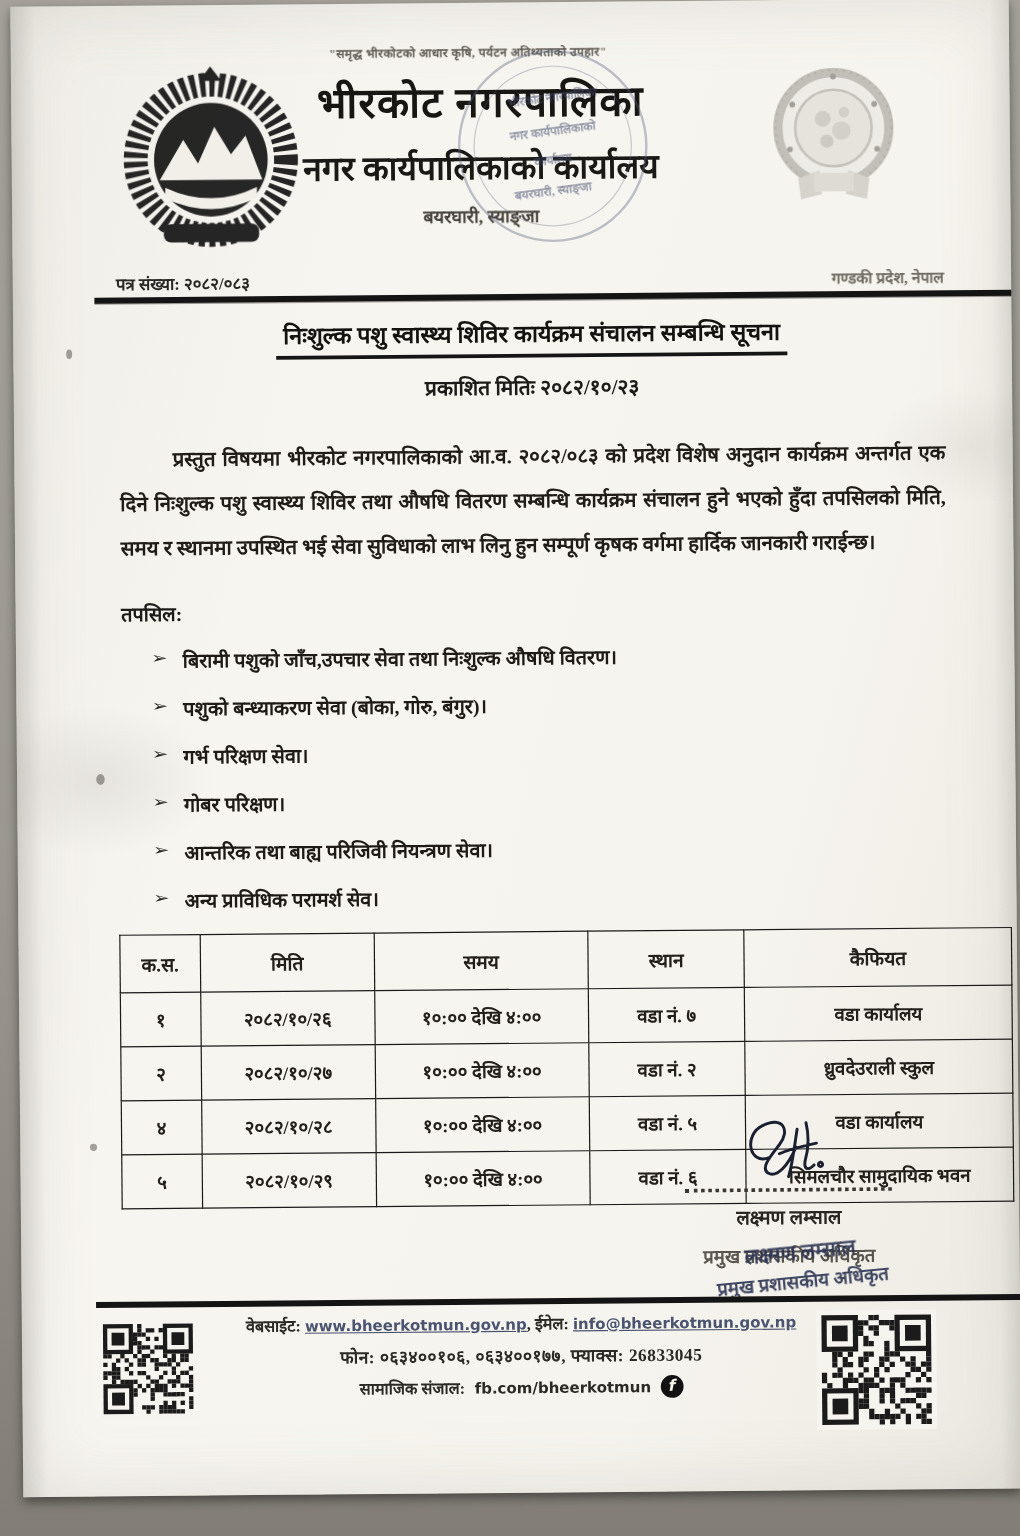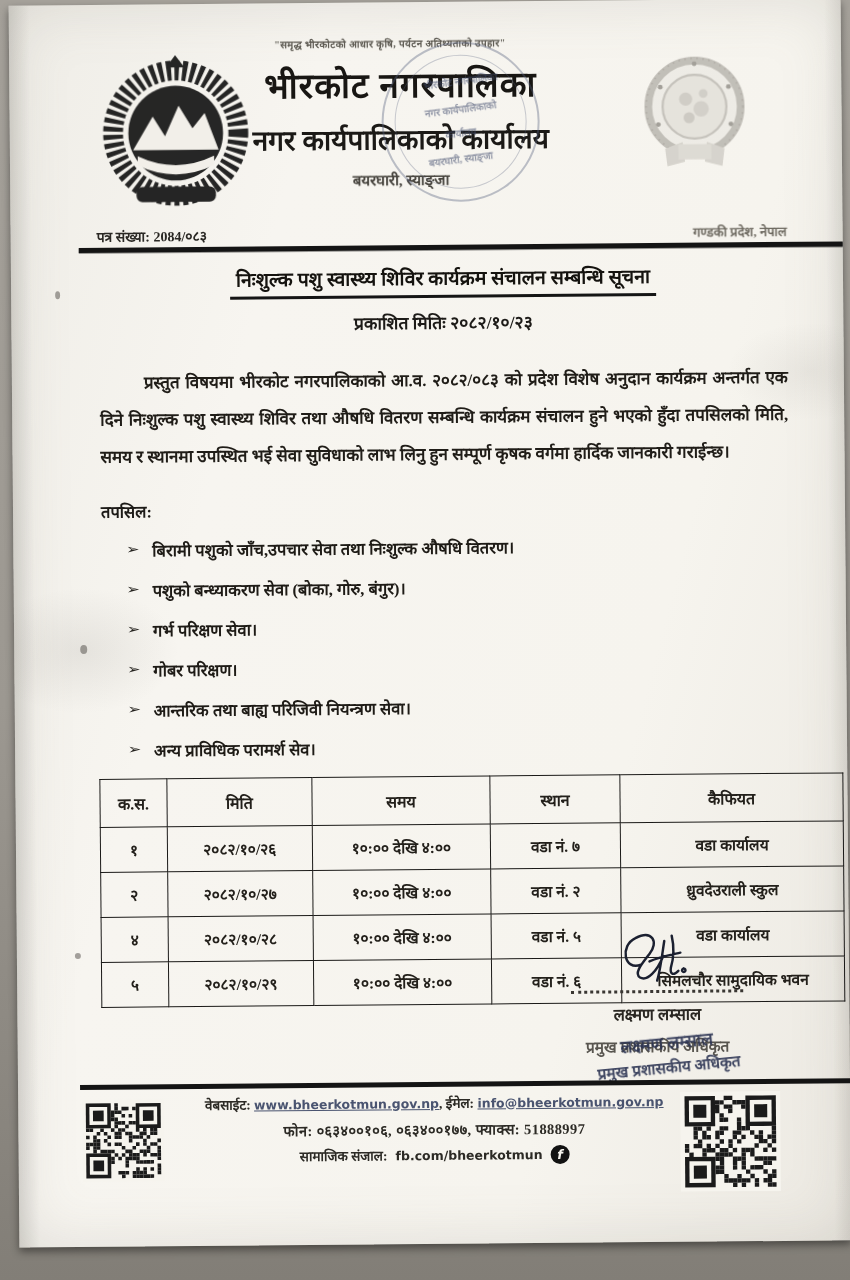--- a/index.html
+++ b/index.html
@@ -132,21 +132,21 @@
   </div>
 
   <div class="h-stamp">
     <div class="ln" style="top:30px">भीरकोट नगरपालिका</div>
     <div class="ln" style="top:58px">नगर कार्यपालिकाको</div>
     <div class="ln" style="top:82px">कार्यालय</div>
     <div class="ln" style="top:108px">बयरघारी, स्याङ्जा</div>
   </div>
 
   <div class="letter-row">
-    <span class="letter-no">पत्र संख्या: 2084/०८३</span>
+    <span class="letter-no">पत्र संख्या: २०८२/०८३</span>
     <span class="province">गण्डकी प्रदेश, नेपाल</span>
   </div>
   <div class="header-rule"></div>
 
   <div class="content">
     <div class="title-wrap">
       <span class="title">निःशुल्क पशु स्वास्थ्य शिविर कार्यक्रम संचालन सम्बन्धि सूचना</span>
     </div>
     <div class="published">प्रकाशित मितिः २०८२/१०/२३</div>
 
@@ -266,21 +266,21 @@
       <span>वेबसाईट:</span>
       <a class="latin">www.bheerkotmun.gov.np</a><span>,</span>
       <span>ईमेल:</span>
       <a class="latin">info@bheerkotmun.gov.np</a>
     </div>
 
     <div class="f-line f-phone">
       <span>फोन:</span>
       <span>०६३४००१०६, ०६३४००१७७,</span>
       <span>फ्याक्स:</span>
-      <span>51888997</span>
+      <span>26833045</span>
     </div>
 
     <div class="f-line f-social">
       <span>सामाजिक संजाल:</span>
       <span class="latin">fb.com/bheerkotmun</span>
       <span class="fb">
           <i>f</i>
         </span>
     </div>
 

